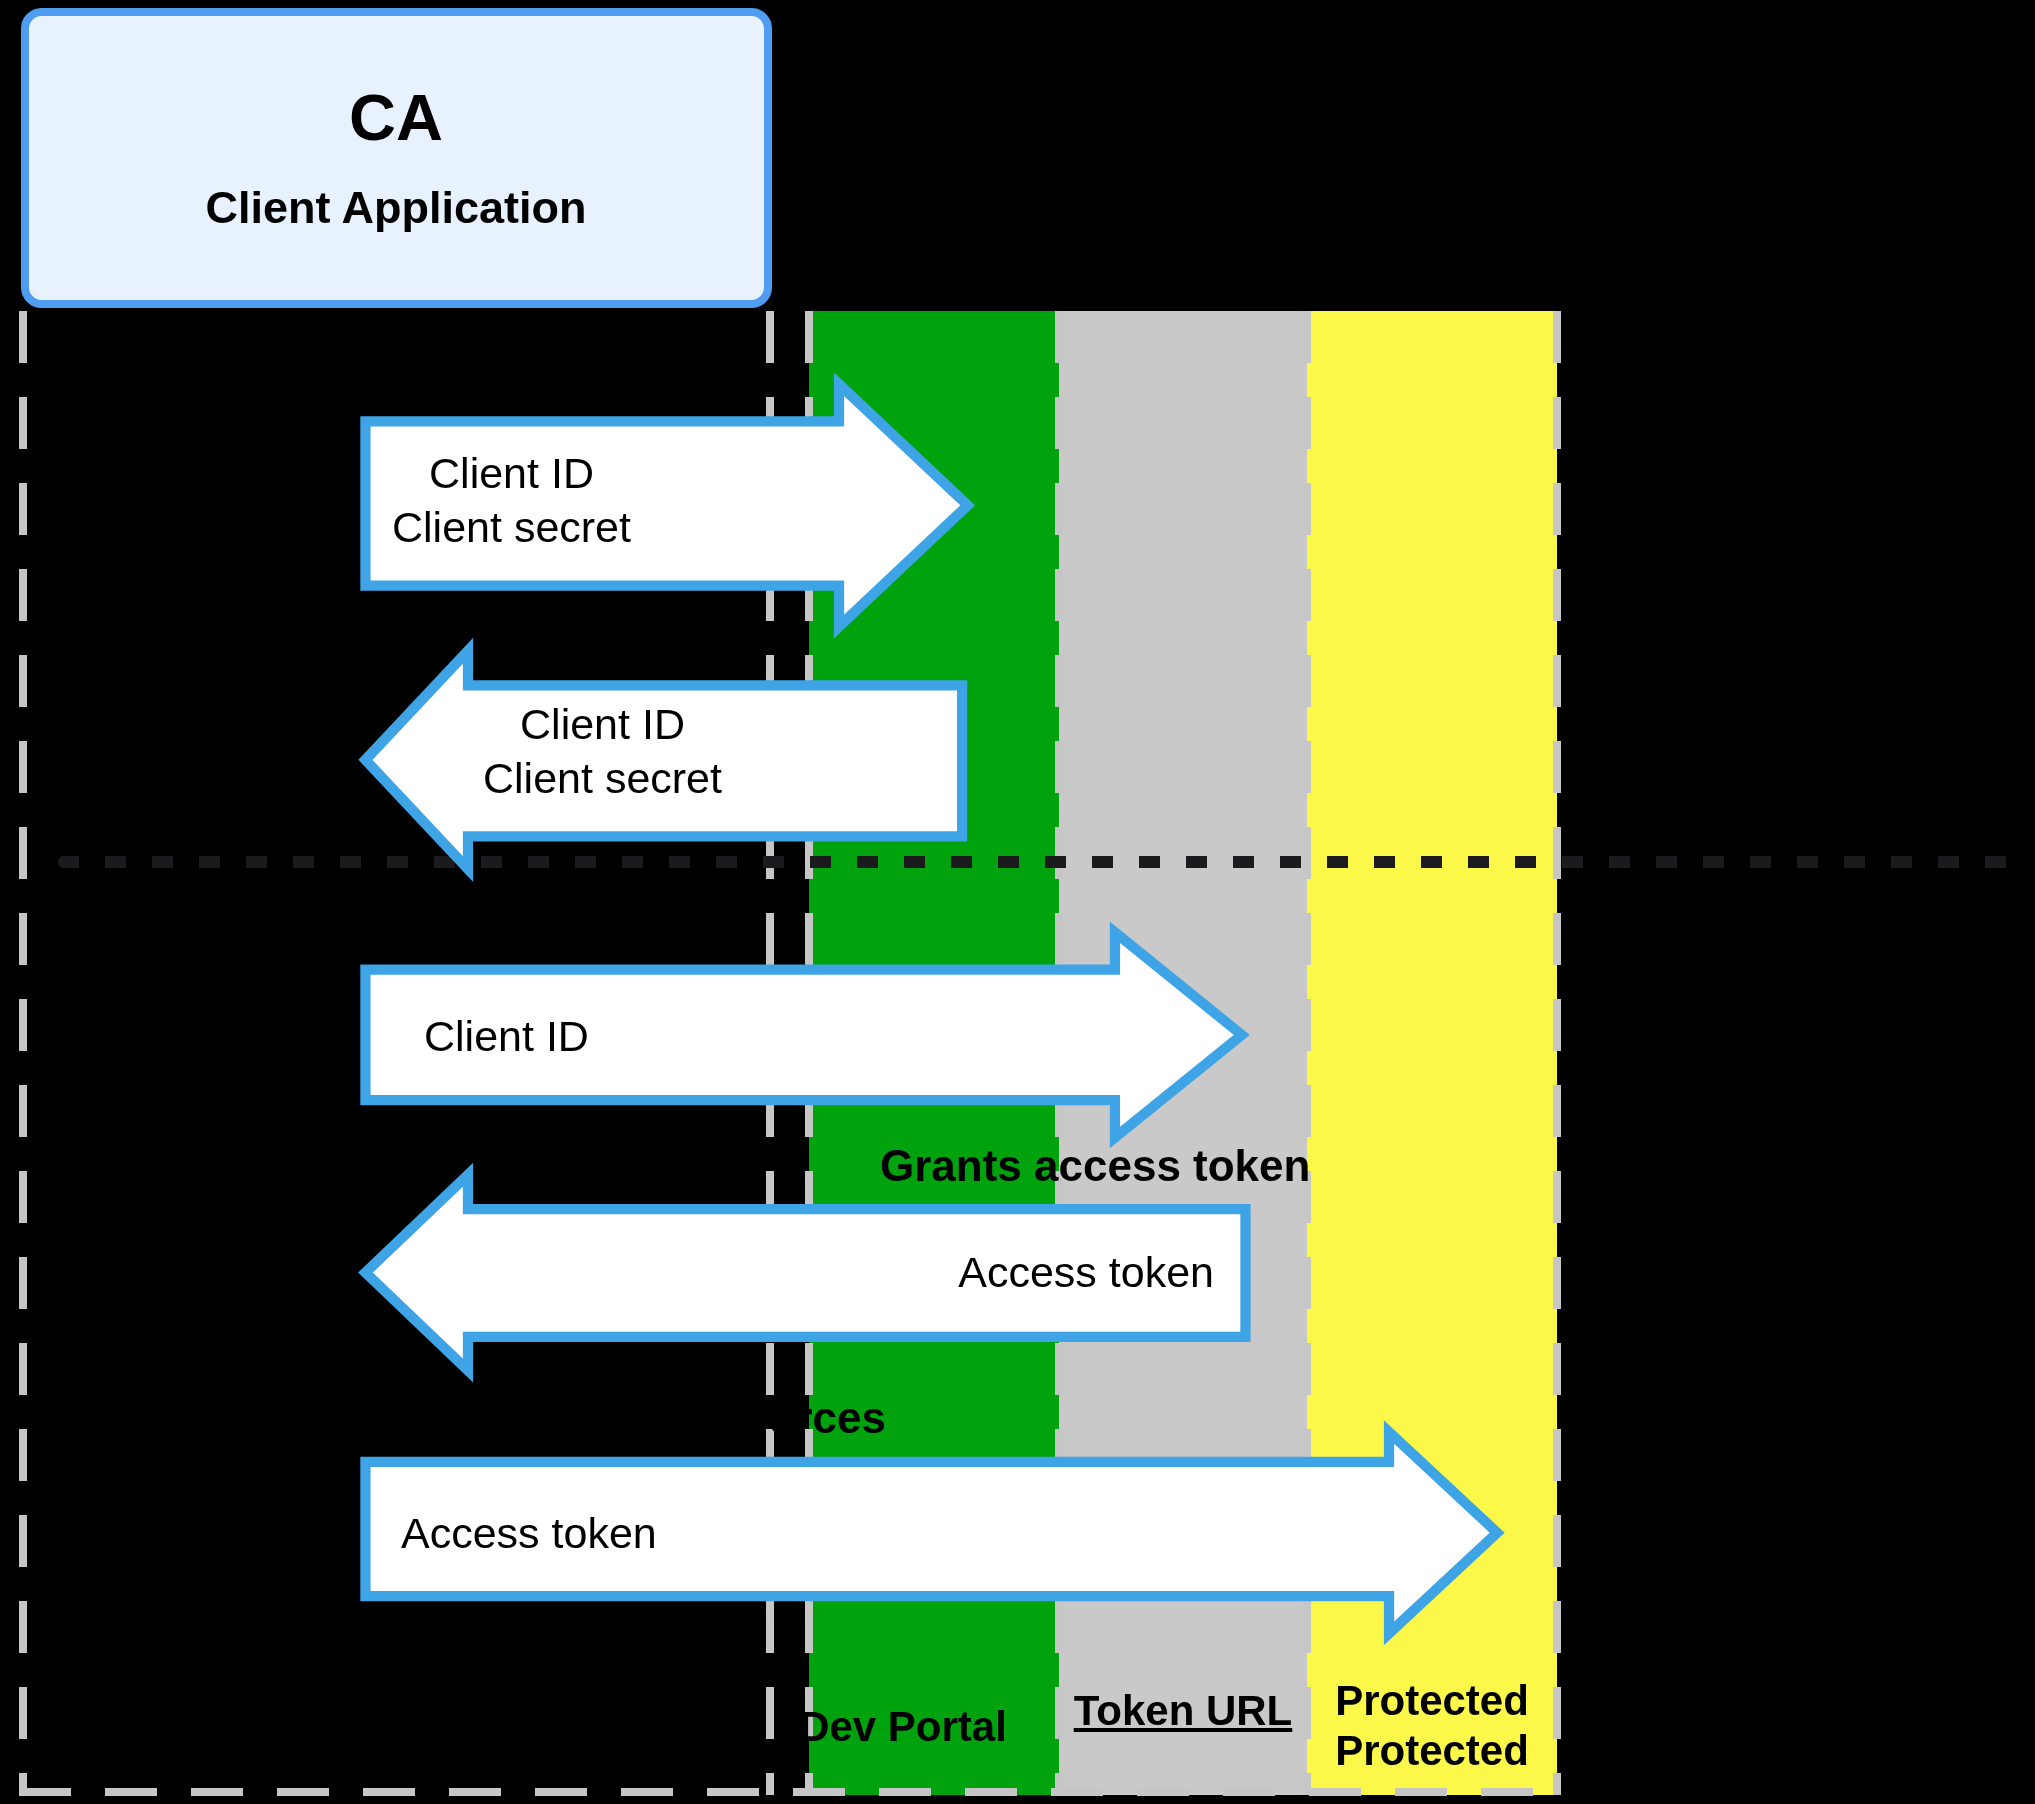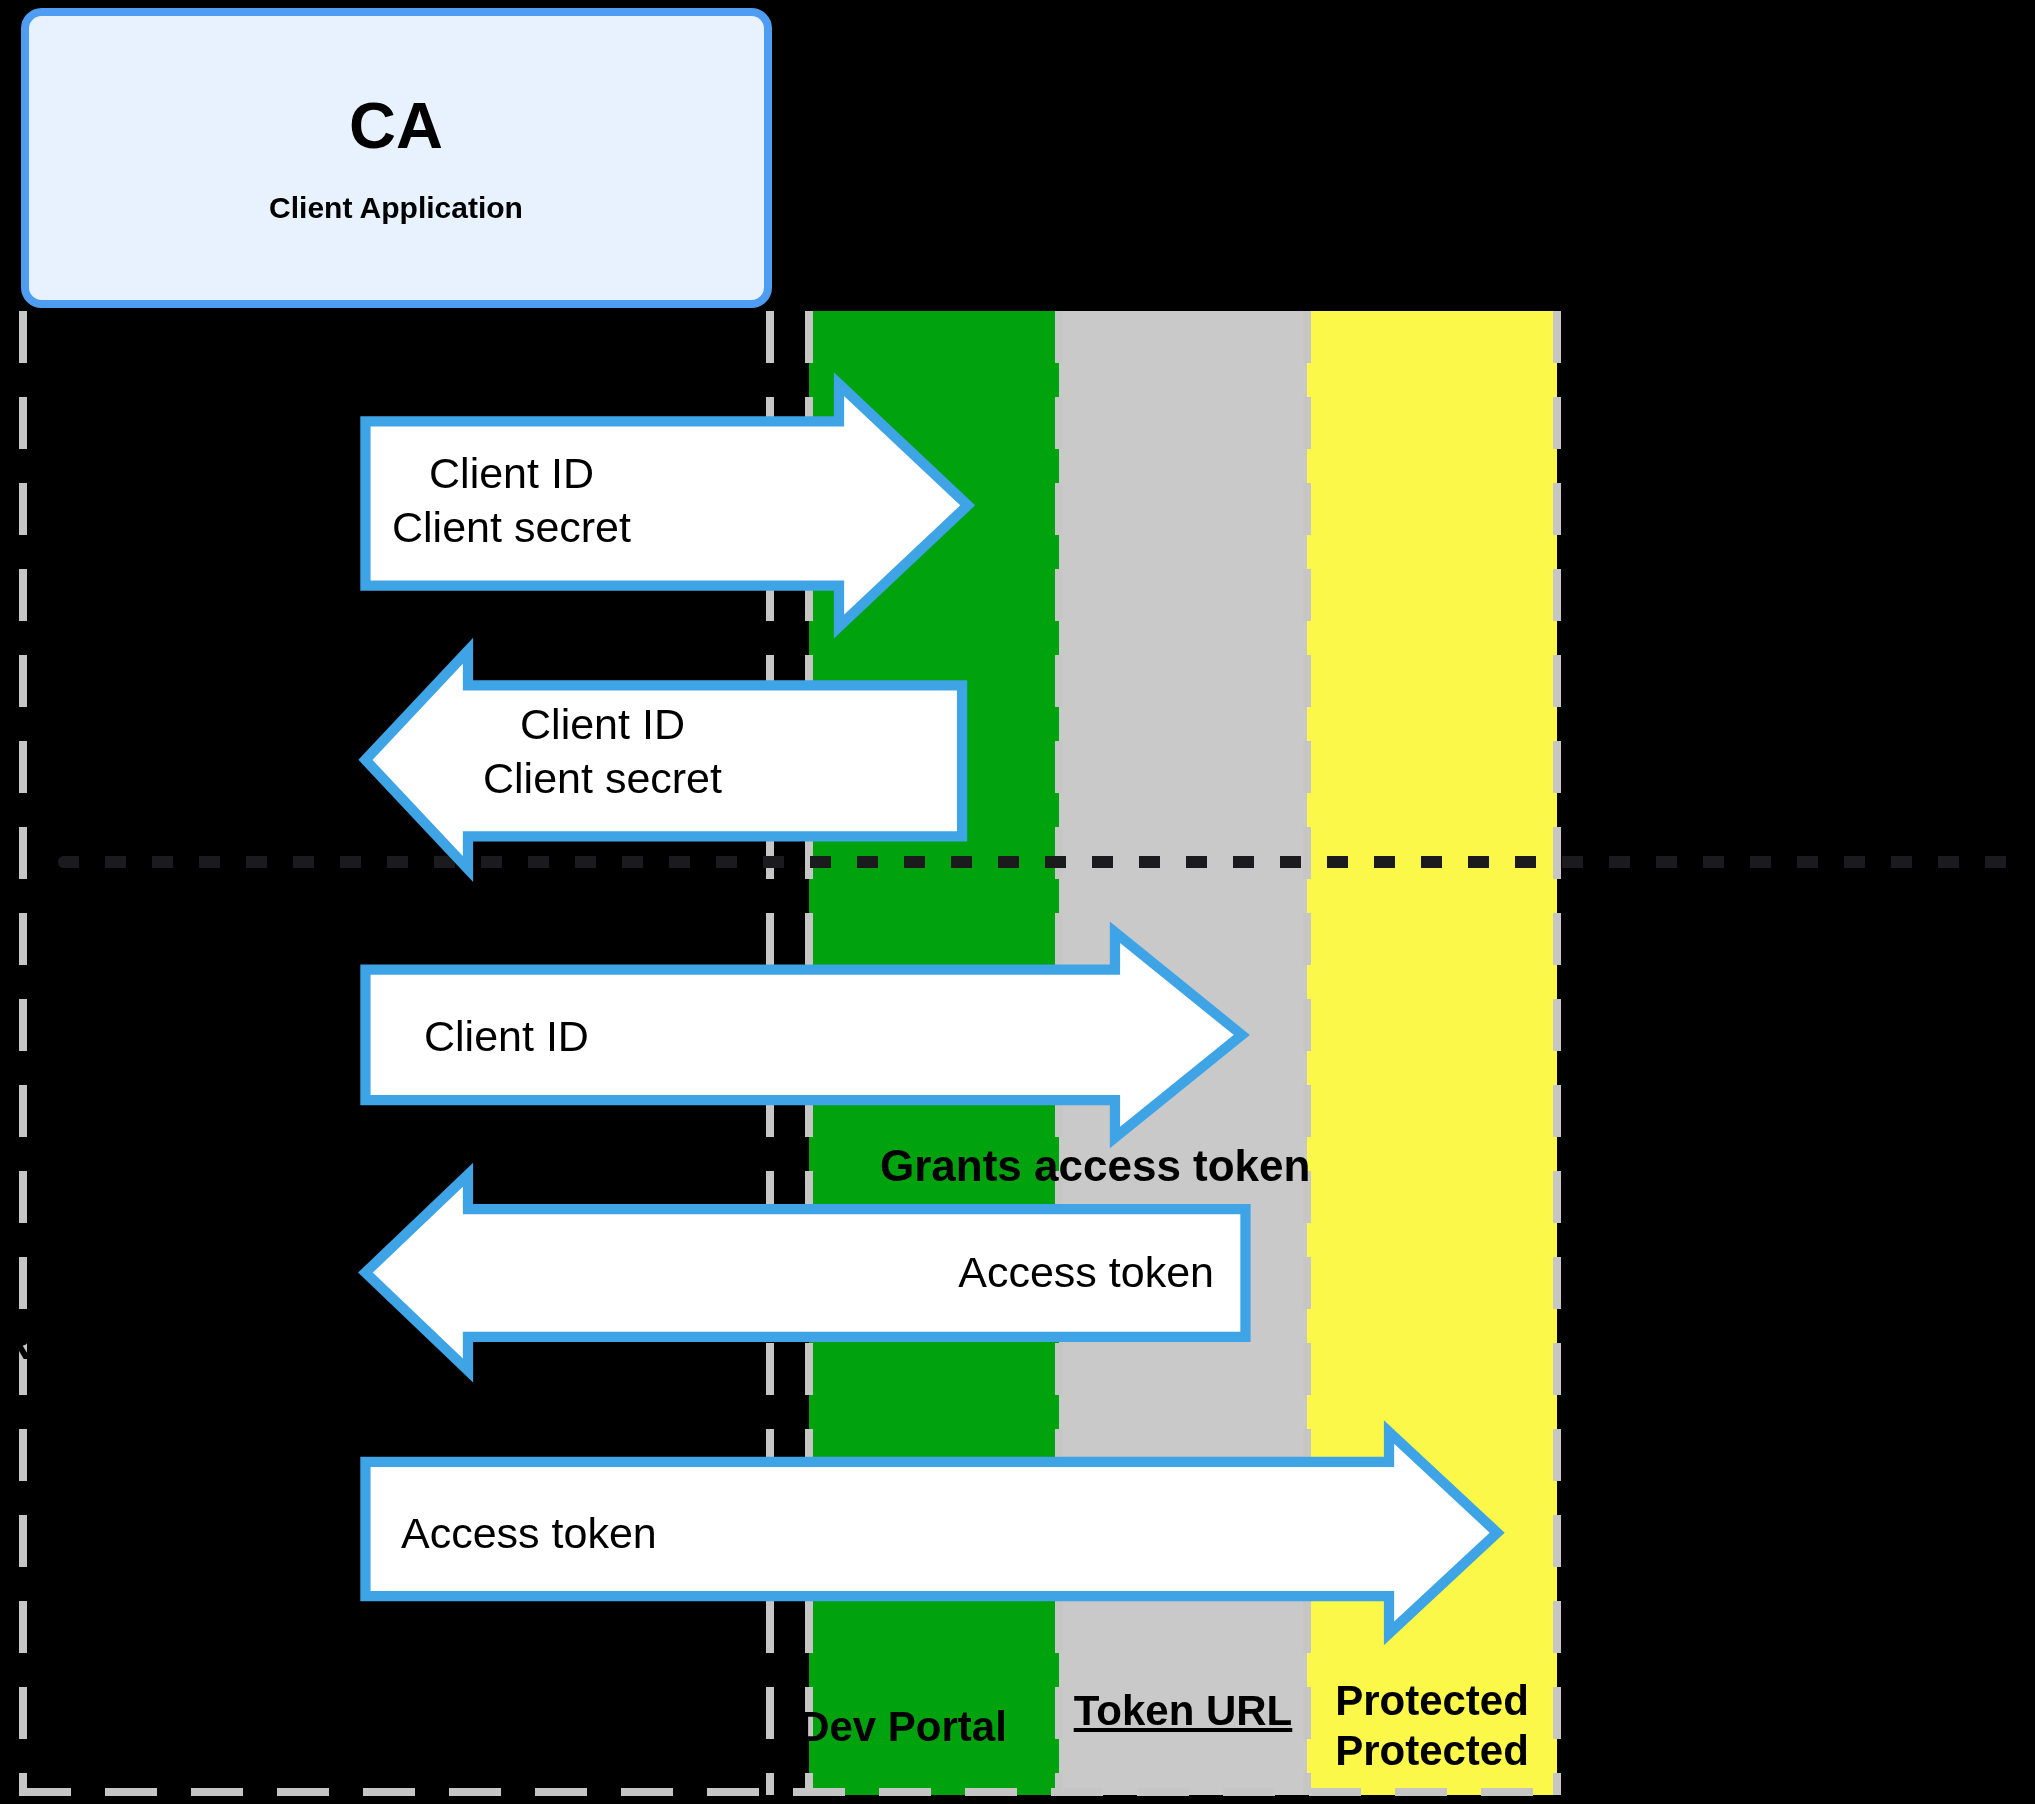--- a/index.html
+++ b/index.html
@@ -32,36 +32,36 @@
   .divider{position:absolute; left:58px; top:856px; width:1958px; height:12px;
     background:repeating-linear-gradient(90deg, var(--divider-dot) 0 20.5px, transparent 20.5px 47px);
     border-radius:5.6px;}
   
   .actor{position:absolute; top:7.5px; height:300px; border-radius:20.5px;
     border:8.4px solid; box-sizing:border-box;
     display:flex; flex-direction:column; align-items:center; justify-content:center;}
   .actor-ca{left:20.5px; width:751px; background:var(--ca-fill); border-color:var(--ca-border);}
   .actor-oas{left:809px; width:761px; background:var(--oas-fill); border-color:var(--oas-border);}
   .actor-abbr{font-size:65px; font-weight:bold; line-height:1;}
-  .actor-name{font-size:30px; font-weight:bold; margin-top:35px; line-height:1;}
+  .actor-name{font-size:45px; font-weight:bold; margin-top:35px; line-height:1;}
   
   svg.arrows{position:absolute; left:0; top:0; width:2036px; height:1805px;}
   svg.arrows polygon{fill:var(--arrow-fill); stroke:var(--arrow-stroke); stroke-width:11; stroke-linejoin:miter;}
   
   .msg{position:absolute; font-size:43px; line-height:54px; white-space:pre;text-align:center;}
   .msg-1{left:392px; top:446px;}
   .msg-2{left:483px; top:697px;}
   .msg-3{left:424px; top:1009px;}
   .msg-4{left:0;   top:1245px; width:1214px; text-align:right;}
   .msg-5{left:401px; top:1506px;}
   
   .note{position:absolute; font-size:44px; font-weight:bold; white-space:nowrap;}
   .note-1{left:0; top:600px;  width:951px; text-align:center;}
   .note-2{left:880px; top:1141px;}
-  .note-3{left:0; top:1319px; width:886px;  text-align:left;}
+  .note-3{left:0; top:1393px; width:886px;  text-align:right;}
   
   .lane-label{position:absolute; font-size:42px; font-weight:bold; text-align:center; line-height:50px;}
   .lane-label-1{left:778px;  width:250px; top:1702px;}
   .lane-label-2{left:1059px; width:248px; top:1686px;text-decoration:underline;}
   .lane-label-3{left:1307px; width:250px; top:1676px;}
 </style>
 </head>
 <body>
 
 <div class="canvas">

